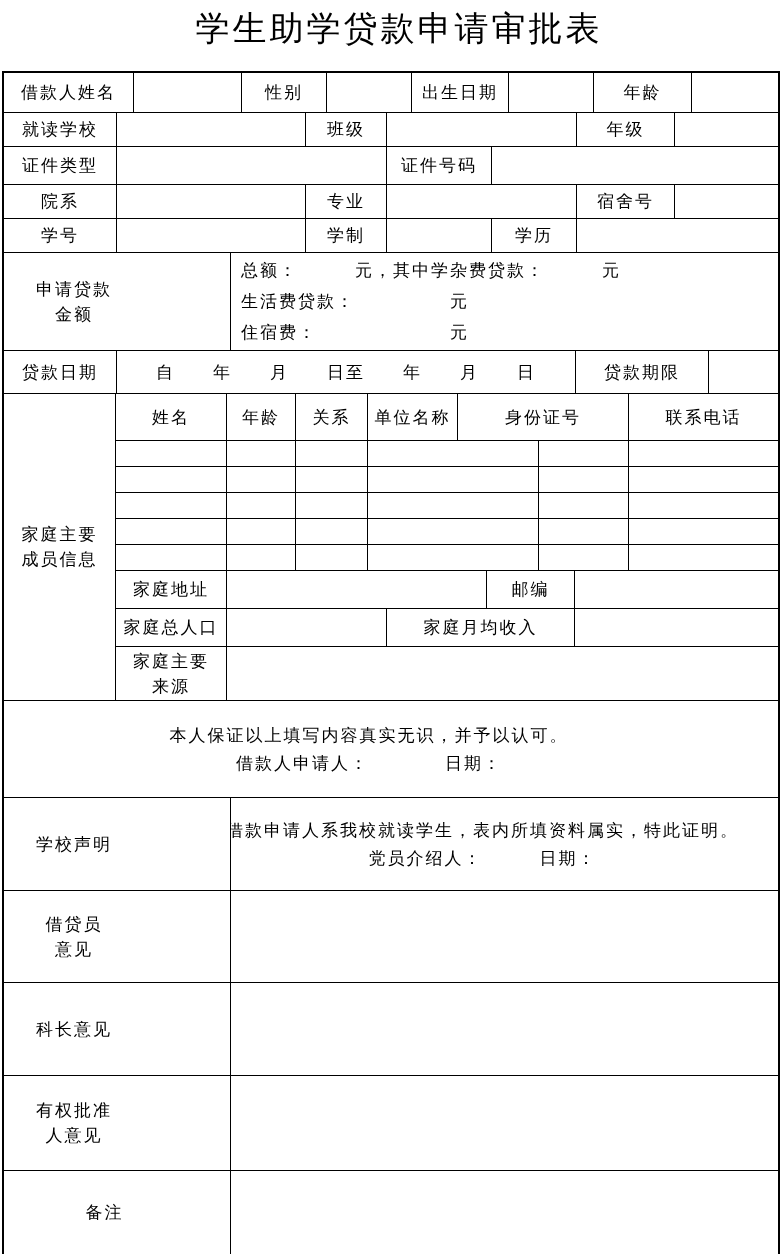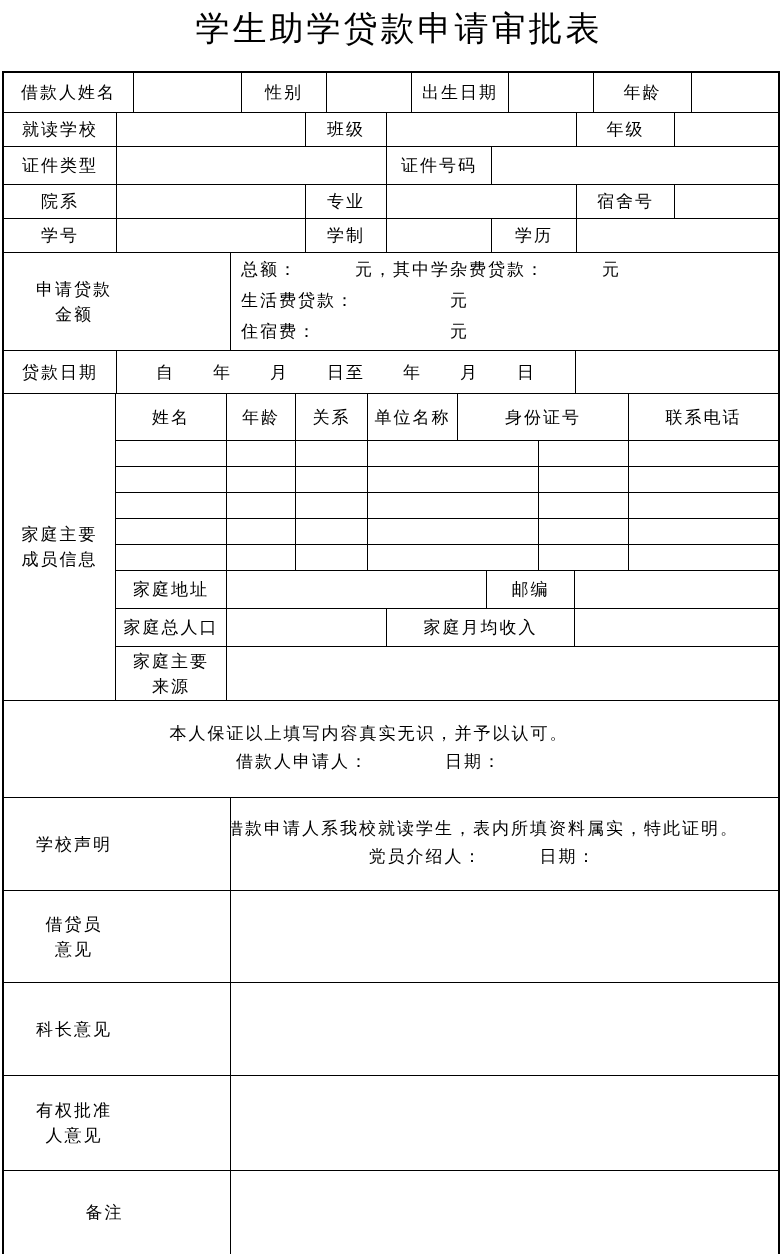--- a/index.html
+++ b/index.html
@@ -7,21 +7,21 @@
   body{font-family:"DejaVu Serif","Liberation Serif",serif;color:#000;}
   .page{width:782px;height:1254px;position:relative;background:#fff;overflow:hidden;}
   .title{position:absolute;top:6px;left:8px;width:100%;text-align:center;
          font-size:34px;letter-spacing:3px;white-space:nowrap;}
   .tbl{position:absolute;top:71px;left:2px;width:778px;border:2px solid #000;
        display:flex;flex-direction:column;font-size:17px;letter-spacing:2px;}
   .row{display:flex;border-bottom:1px solid #000;flex:0 0 auto;}
   .row:last-child{border-bottom:none;}
   .c{border-right:1px solid #000;display:flex;align-items:center;justify-content:center;
      flex:0 0 auto;overflow:hidden;white-space:nowrap;}
-  .c:last-child{border-right:none;flex:1 1 auto;font-family:Liberation Mono, monospace;}
+  .c:last-child{border-right:none;flex:1 1 auto;}
   .col2{flex-direction:column;line-height:25px;}
   .amount{flex-direction:column;align-items:flex-start;justify-content:center;
           padding-left:10px;line-height:31px;}
   .fam{flex:1 1 auto;display:flex;flex-direction:column;}
   .frow{display:flex;border-bottom:1px solid #000;flex:0 0 auto;}
   .frow:last-child{border-bottom:none;flex:1 1 auto;}
   .stmt{flex-direction:column;line-height:28px;padding-right:44px;}
   .padlbl{padding-right:86px;}
   .padnote{padding-right:25px;font-family:Liberation Mono, monospace;}
 </style>
@@ -86,20 +86,21 @@
       <div class="c amount">
         <div>总额：　　　元，其中学杂费贷款：　　　元</div>
         <div>生活费贷款：　　　　　元</div>
         <div>住宿费：　　　　　　　元</div>
       </div>
     </div>
 
     <div class="row" style="height:43px">
       <div class="c" style="width:113px">贷款日期</div>
       <div class="c" style="width:459px">自　　年　　月　　日至　　年　　月　　日</div>
+      <div class="c" style="width:133px">贷款期限</div>
       <div class="c"></div>
     </div>
 
     <div class="row" style="height:307px">
       <div class="c col2" style="width:112px">
         <div>家庭主要</div>
         <div>成员信息</div>
       </div>
       <div class="fam">
         <div class="frow" style="height:47px">

